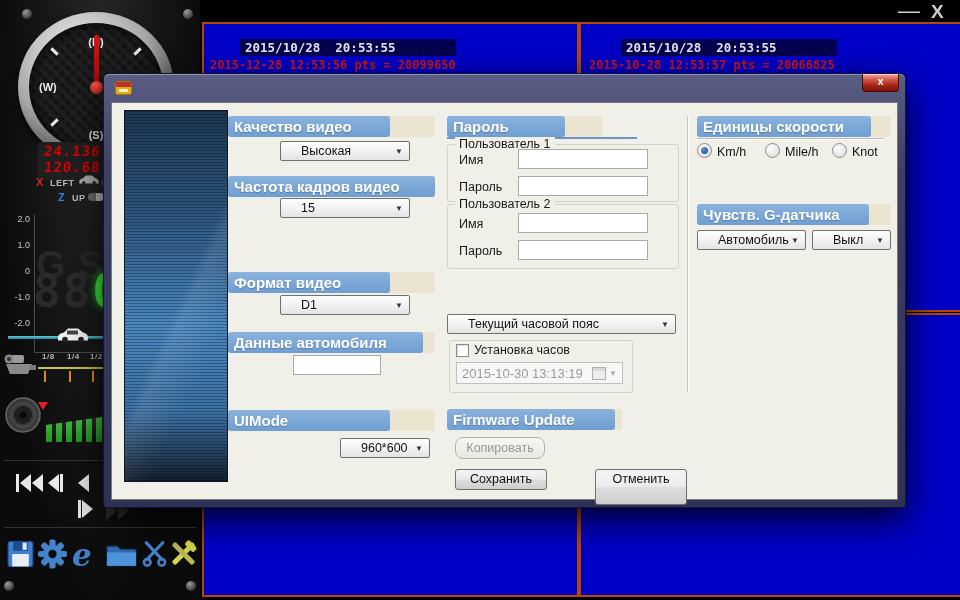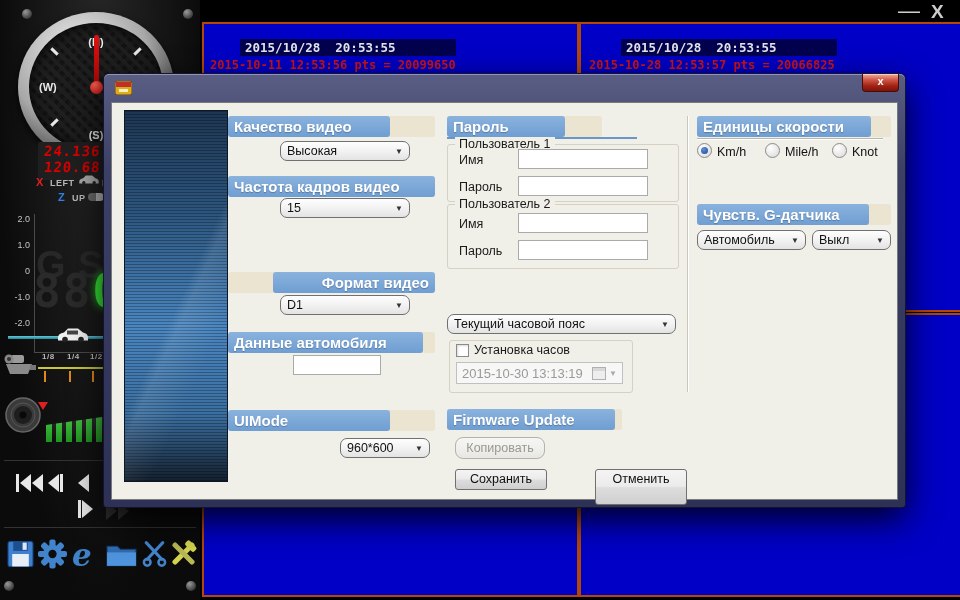--- a/index.html
+++ b/index.html
@@ -79,23 +79,23 @@
      background:#f0efe8;border:1px solid #7a7a7a;}
   #banner{position:absolute;left:12px;top:7px;width:102px;height:370px;border:1px solid #0c1828;
      background-image:
        linear-gradient(115deg,rgba(0,0,0,0) 52%,rgba(255,255,255,.09) 56%,rgba(0,0,0,0) 72%),
        repeating-linear-gradient(180deg,rgba(0,0,0,.28) 0 1px,rgba(0,0,0,0) 1px 3px),
        linear-gradient(180deg,#1d3652 0%,#2c567f 28%,#4a86c0 58%,#3a6ea0 82%,#14202e 100%);}
   .hdr{position:absolute;height:21px;background:#eae4d0;border-radius:3px;}
   .hdr-blue{display:inline-block;height:21px;border-radius:3px;padding:0 6px 0 6px;box-sizing:border-box;
      background:linear-gradient(#8ab2dd,#6f9ed2);color:#fff;font-weight:bold;font-size:15px;
      line-height:21px;text-shadow:0 1px 1px rgba(0,0,0,.25);white-space:nowrap;overflow:hidden;}
-  .combo{position:absolute;height:20px;box-sizing:border-box;border:1px solid #707070;border-radius:7px;
+  .combo{position:absolute;height:20px;box-sizing:border-box;border:1px solid #707070;border-radius:2px;
      background:linear-gradient(#fefefe,#f1f1f1 55%,#e3e3e3);display:flex;align-items:center;
-     font-size:12.5px;color:#111;padding-left:6px;}
+     font-size:12.5px;color:#111;padding-left:20px;}
   .combo .arr{margin-left:auto;padding-right:6px;font-size:8px;color:#333;}
   .tin{position:absolute;box-sizing:border-box;border:1px solid #aaa;background:#fff;height:20px;
      font-size:12px;padding:0 4px;font-family:"Liberation Sans",sans-serif;}
   .grp{position:absolute;border:1px solid #d5d2c4;border-radius:3px;}
   .grp-lbl{position:absolute;font-size:12.5px;color:#1a1a1a;background:#f0efe8;padding:0 4px;}
   .flbl{position:absolute;font-size:12.5px;color:#1a1a1a;}
   .btn{position:absolute;box-sizing:border-box;border:1px solid #707070;border-radius:3px;
      background:linear-gradient(#f4f4f4,#ebebeb 48%,#dddddd 52%,#cfcfcf);
      font-size:12.5px;color:#111;text-align:center;}
   .btn.disabled{border-color:#b5b2a8;color:#9a9890;
@@ -260,21 +260,21 @@
       <rect x="12.5" y="1" width="5" height="28" rx="2" fill="#d4d44e" transform="rotate(45 15 15)"></rect>
       <rect x="12.5" y="1" width="5" height="28" rx="2" fill="#b8b855" transform="rotate(-45 15 15)"></rect>
       <rect x="9" y="2" width="12" height="6" rx="2" fill="#d4d44e" transform="rotate(45 15 15)"></rect>
     </svg>
   </div>
 
   <div class="vp" style="left:202px;top:22px;width:373px;height:286px;">
     <div class="osd-bar" style="left:36px;top:15px;width:216px;">
       <span class="osd-time">2015/10/28  20:53:55</span>
     </div>
-    <span class="osd-red" style="left:6px;top:34px;">2015-10-11 12:53:56 pts = 20099650</span>
+    <span class="osd-red" style="left:6px;top:34px;">2015-12-28 12:53:56 pts = 20099650</span>
     <span class="osd-red" style="left:6px;top:48px;">fps: 18  bps: 258 kbps  Rt: 13</span>
   </div>
   <div class="vp" style="left:579px;top:22px;width:379px;height:286px;">
     <div class="osd-bar" style="left:40px;top:15px;width:216px;">
       <span class="osd-time">2015/10/28  20:53:55</span>
     </div>
     <span class="osd-red" style="left:8px;top:34px;">2015-10-28 12:53:57 pts = 20066825</span>
     <span class="osd-red" style="left:8px;top:48px;">fps: 18  bps: 128 kbps  Rt: 13</span>
   </div>
   <div class="vp" style="left:202px;top:313px;width:373px;height:280px;"></div>
@@ -301,21 +301,21 @@
           <span class="arr">▼</span>
         </div>
 
       <div class="hdr" style="left:116px;top:73px;width:207px;">
         <span class="hdr-blue" style="width:207px;">Частота кадров видео</span></div>
       <div class="combo" style="left:168px;top:95px;width:130px;">
         <span>15</span>
           <span class="arr">▼</span>
         </div>
 
-      <div class="hdr" style="left:116px;top:169px;width:207px;text-align:right;">
+      <div class="hdr" style="left:116px;top:169px;width:207px;">
         <span class="hdr-blue" style="width:162px;">Формат видео</span></div>
       <div class="combo" style="left:168px;top:192px;width:130px;">
         <span>D1</span>
           <span class="arr">▼</span>
         </div>
 
       <div class="hdr" style="left:116px;top:229px;width:207px;">
         <span class="hdr-blue" style="width:195px;">Данные автомобиля</span></div>
       <input class="tin" style="left: 181px; top: 252px; width: 88px;" value="">
 

